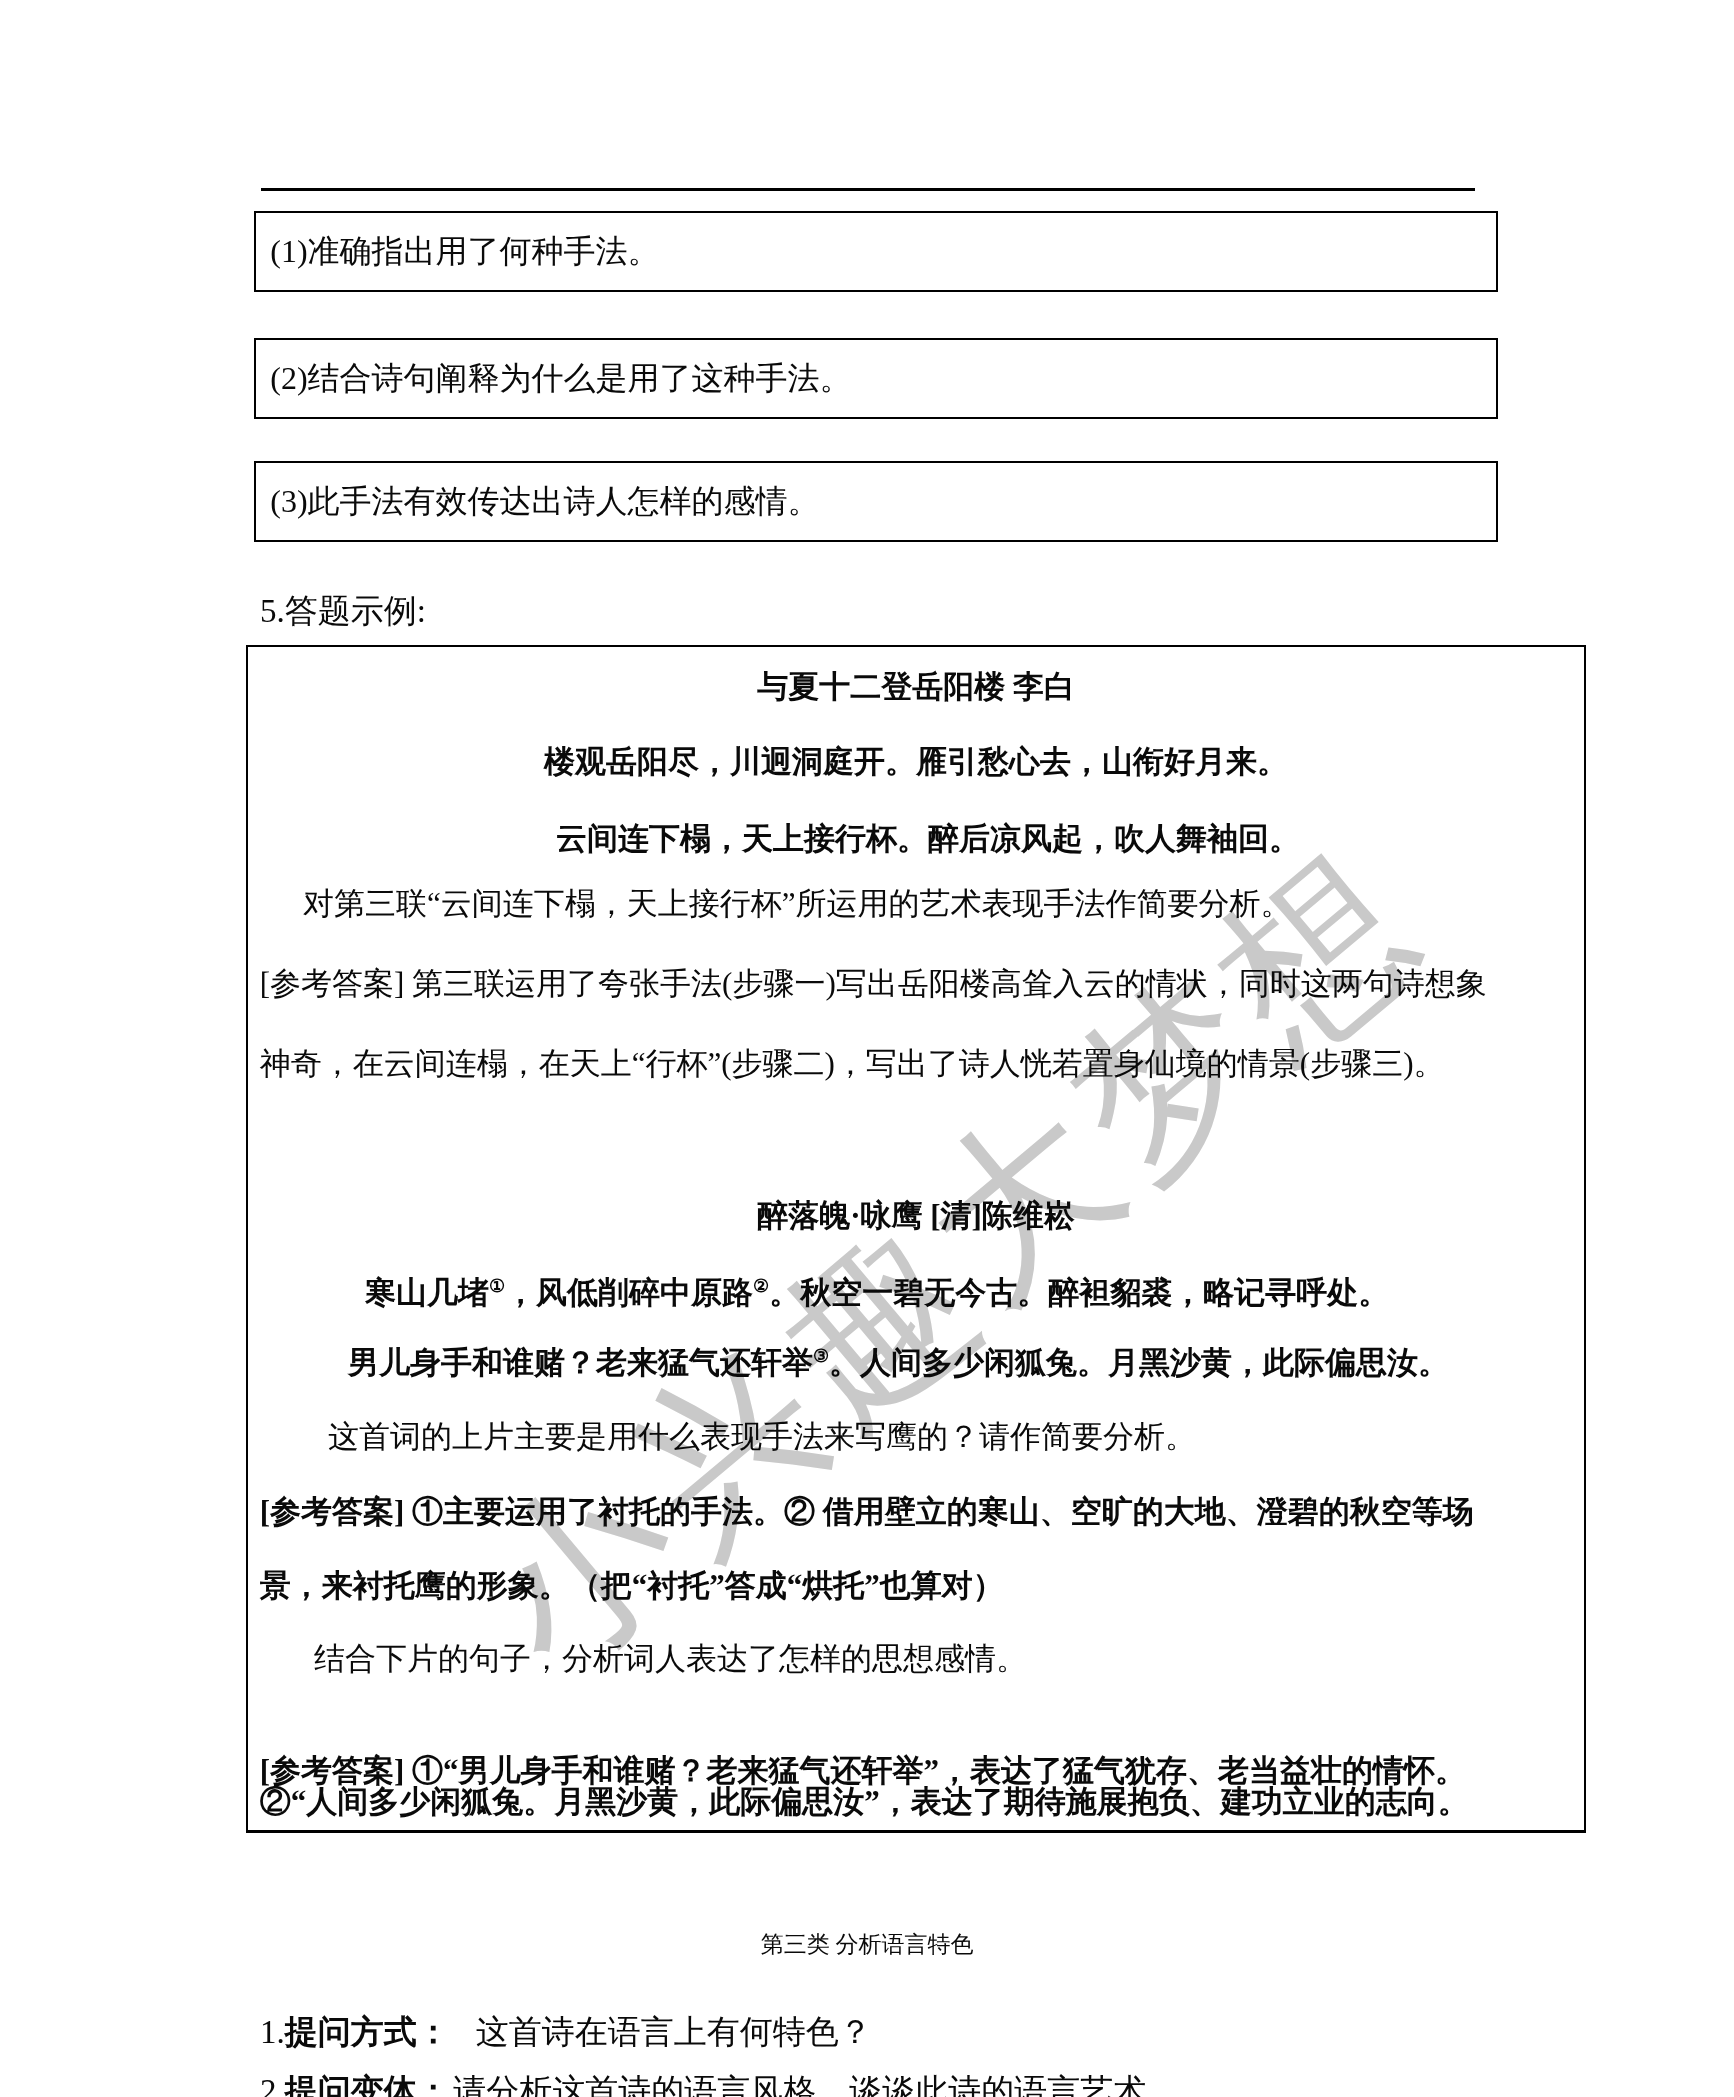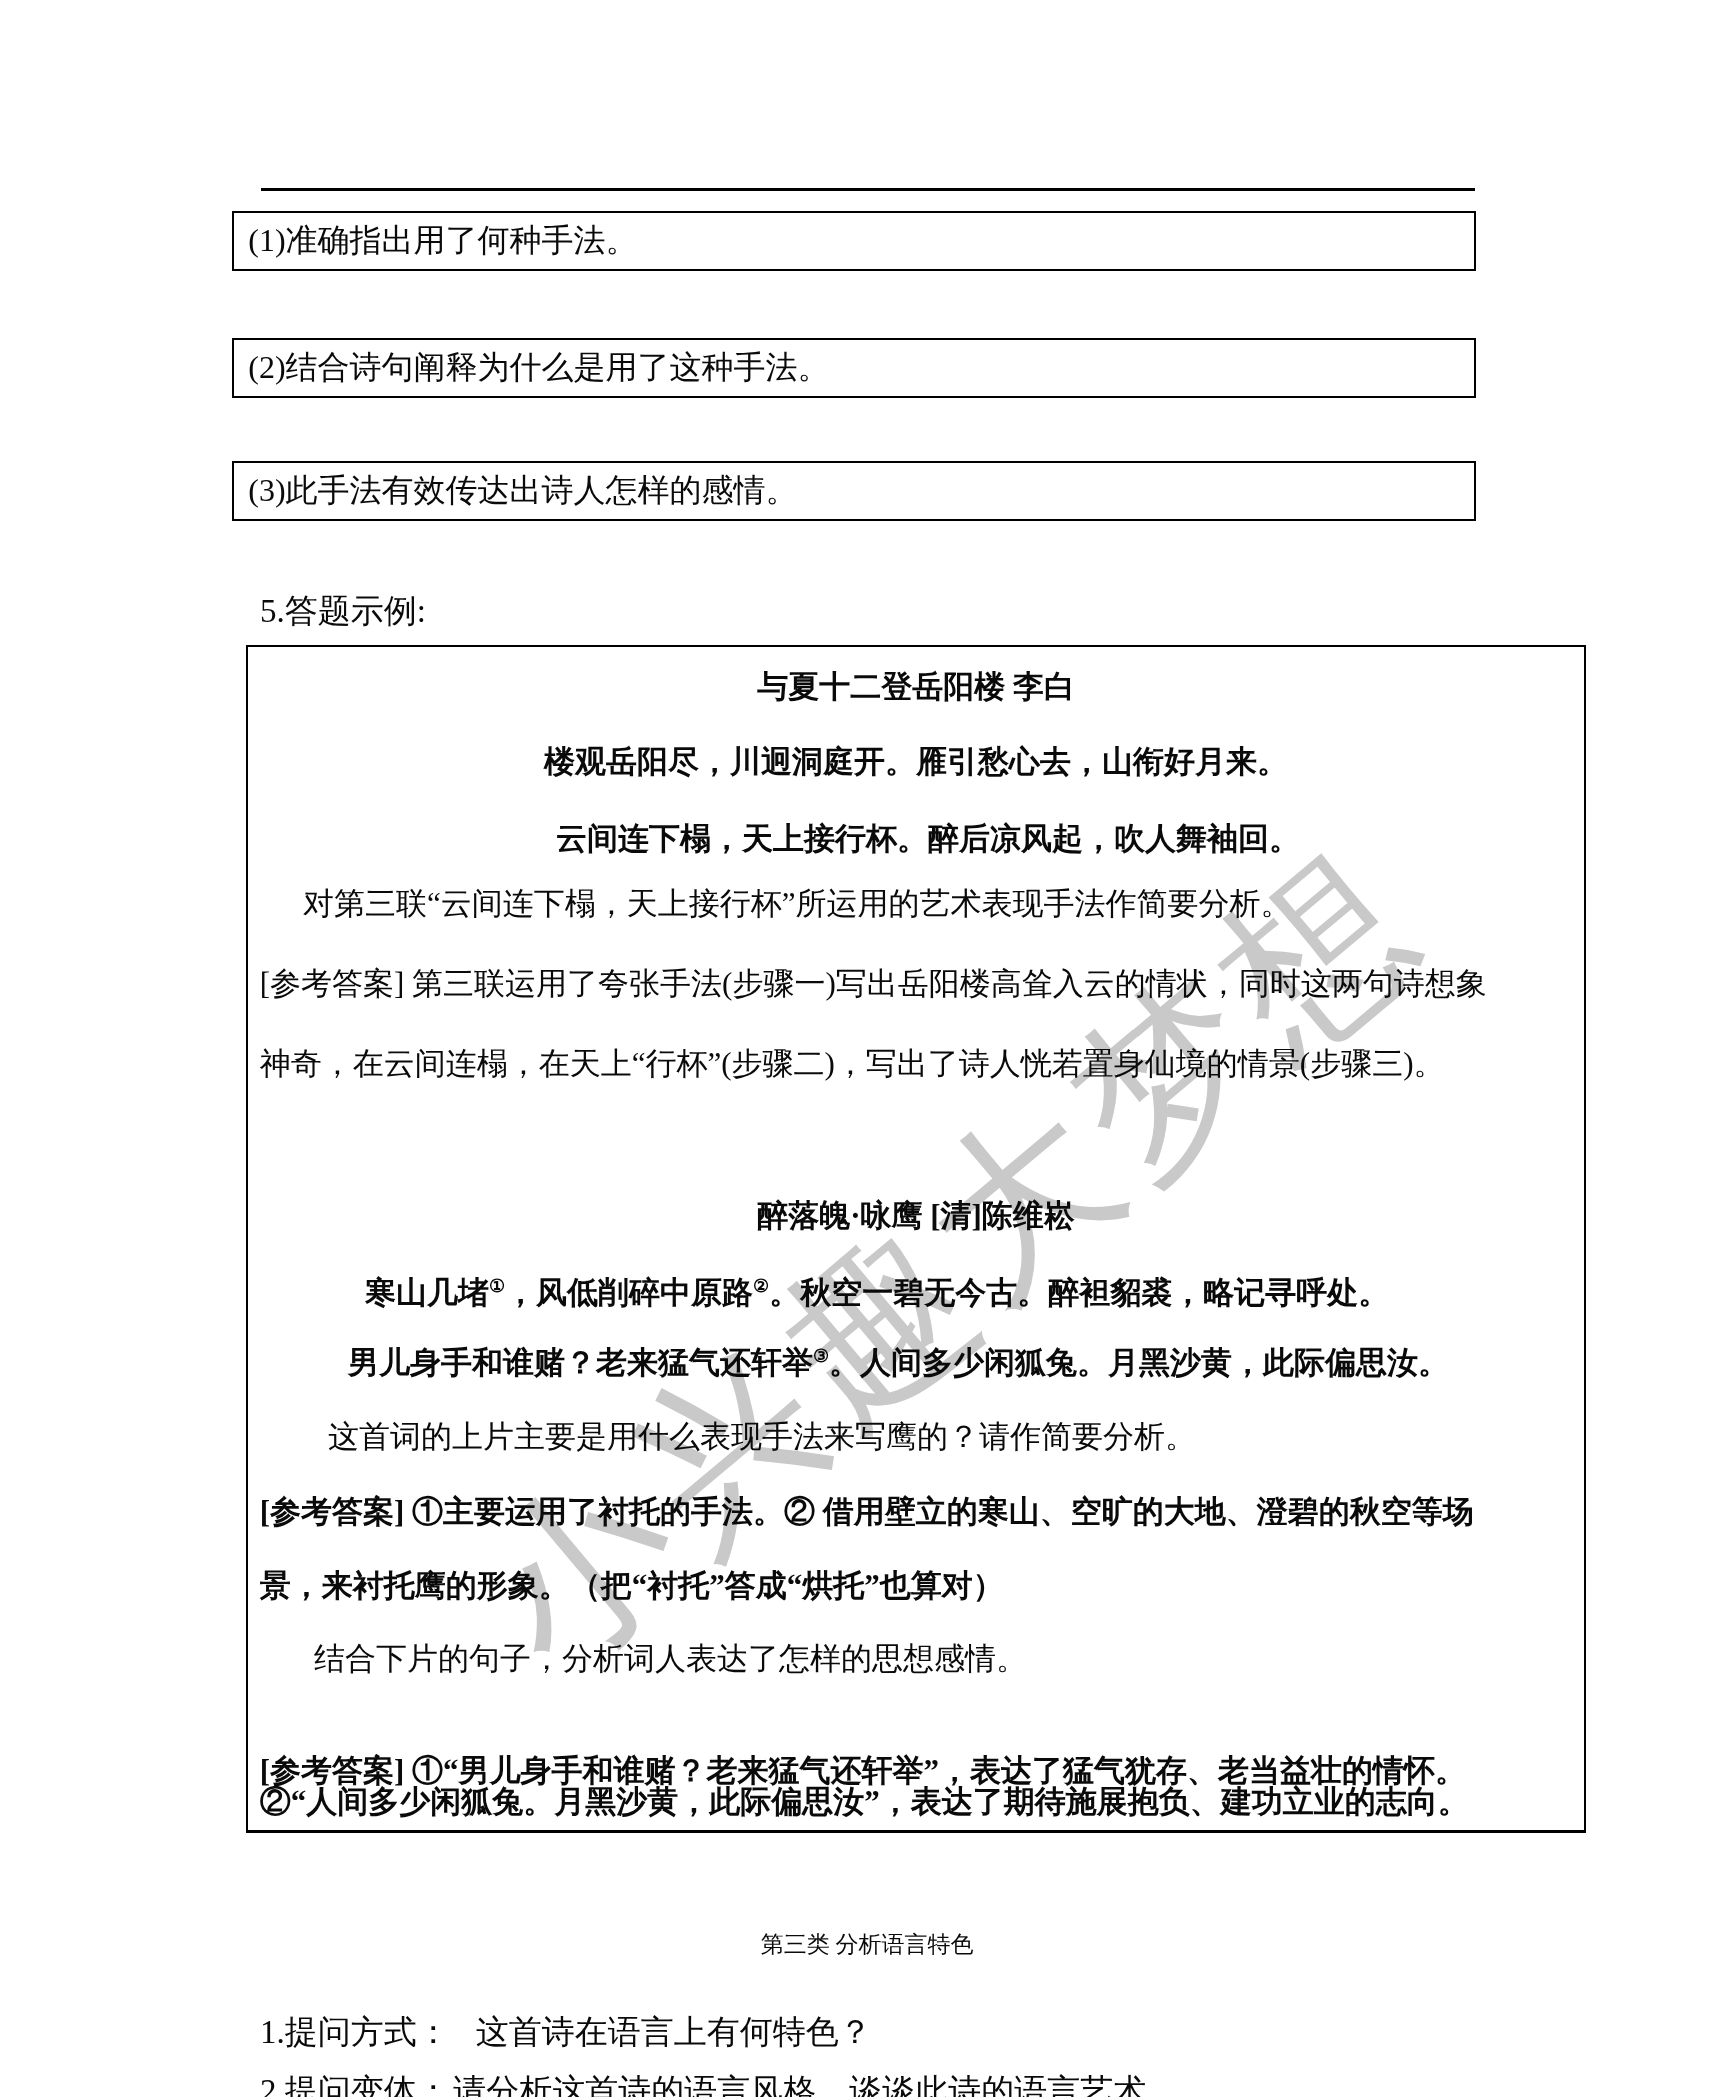--- a/index.html
+++ b/index.html
@@ -22,21 +22,21 @@
     text-align:center;
     transform:rotate(-40deg);
     transform-origin:50% 50%;
     z-index:0;
     font-family:"Liberation Sans","DejaVu Sans",sans-serif;
   }
   .top-rule{
     position:absolute;left:261px;top:188px;width:1214px;height:2.9px;background:#000;z-index:2;
   }
   .qbox{
-    position:absolute;left:232px;width:1244px;height:60px;
+    position:absolute;left:254px;width:1244px;height:81px;
     border:2.1px solid #000;box-sizing:border-box;
     display:flex;align-items:center;
     background:transparent;z-index:2;
   }
   .qbox .qtext{font-size:32px;padding-left:14.3px;white-space:nowrap;}
   .qbox1{top:211px;}
   .qbox2{top:338px;}
   .qbox3{top:461px;}
   .example-heading{
     position:absolute;left:260px;top:591px;font-size:33px;line-height:40px;z-index:2;white-space:nowrap;
@@ -72,21 +72,21 @@
   .section-heading{
     position:absolute;left:0;top:1925px;width:100%;
     text-align:center;font-size:23px;line-height:40px;font-weight:normal;z-index:2;
   }
   .sitem{
     position:absolute;left:260px;width:1258px;
     font-size:33px;line-height:40px;white-space:nowrap;z-index:2;
   }
   .sitem1{top:2012px;}
   .sitem2{top:2071px;}
-  .sitem .slabel{font-weight:normal;}
+  .sitem .slabel{font-weight:bold;}
   .gap-lg{display:inline-block;width:26px;}
   .gap-sm{display:inline-block;width:3.4px;}
 </style>
 </head>
 <body>
 
 <div class="page">
 
   <div class="watermark">小兴趣大梦想</div>
 

